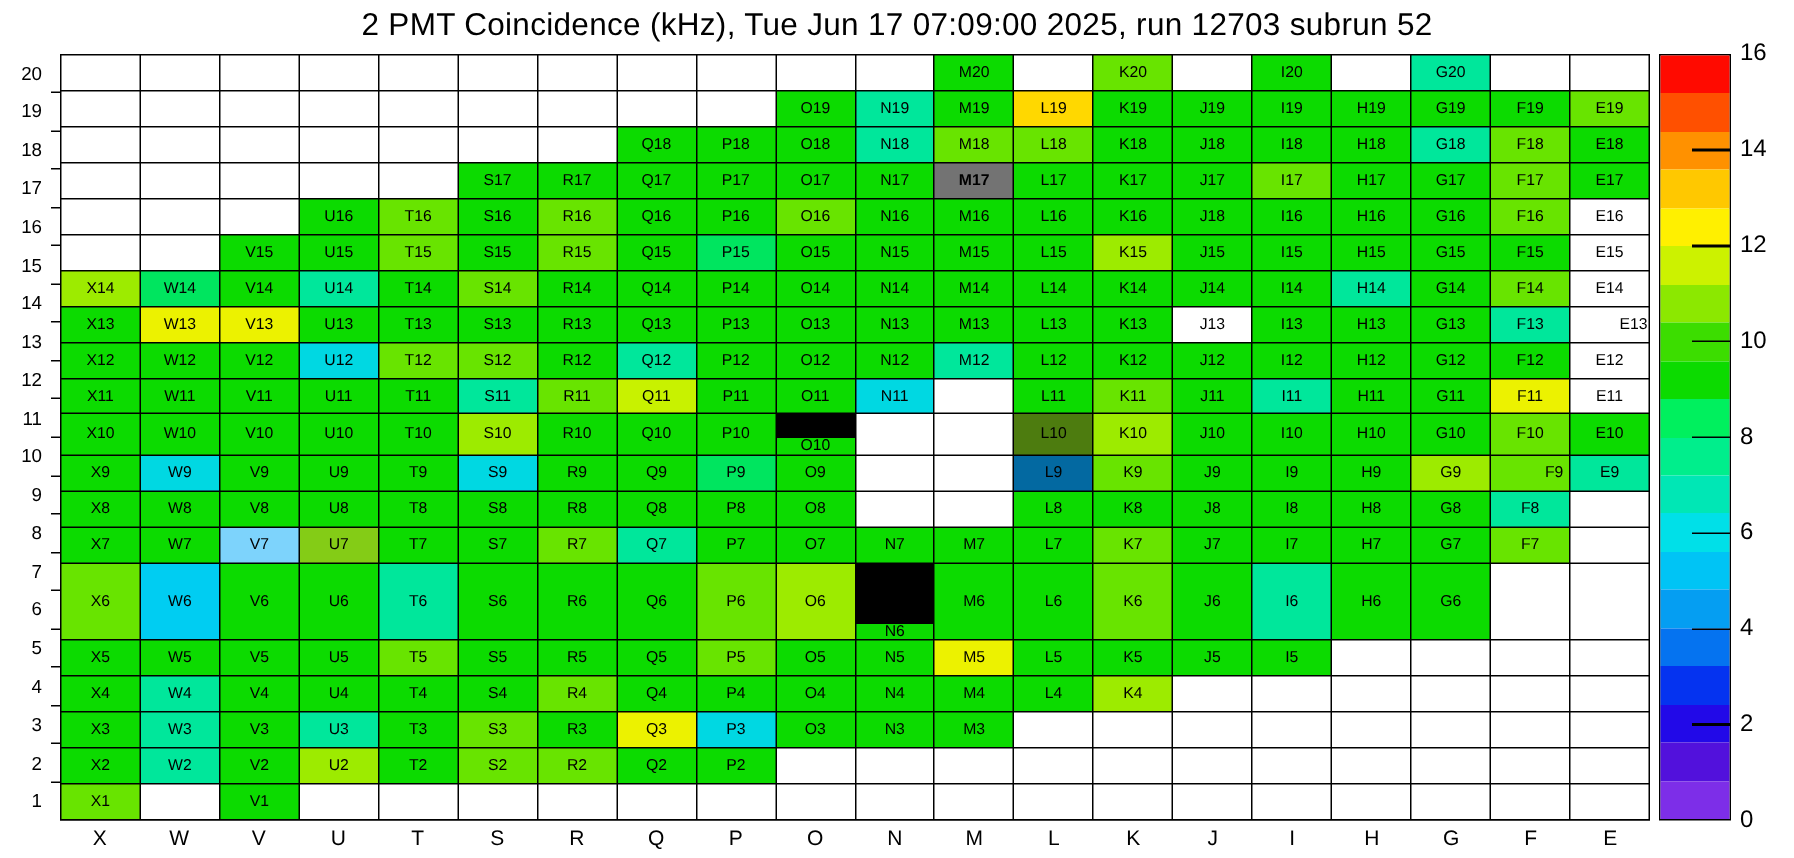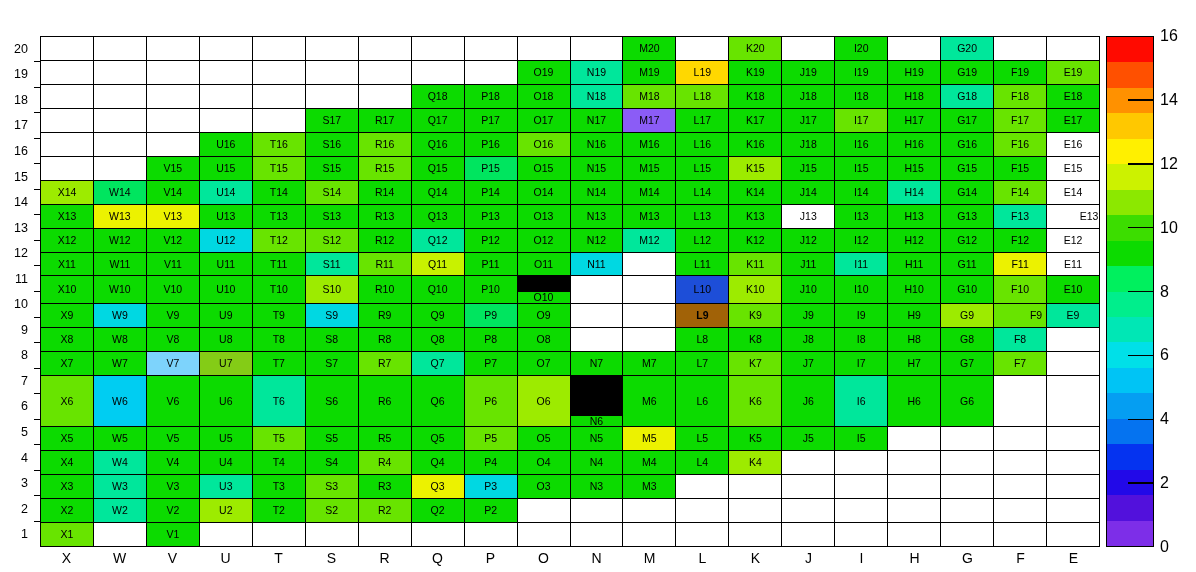--- a/index.html
+++ b/index.html
@@ -19,20 +19,21 @@
   .cbar{position:absolute;left:1106px;top:36px;width:48px;height:511px;
         display:flex;flex-direction:column;border:1px solid #000;box-sizing:border-box;}
   .band{flex:1;}
   .ctick{position:absolute;width:26px;height:1.5px;background:#000;z-index:3;}
   .clab{position:absolute;left:1160px;height:18px;line-height:18px;font-size:16px;}
 </style>
 </head>
 <body>
 
 <div class="stage">
+  <div class="title">2 PMT Coincidence (kHz), Tue Jun 17 07:09:00 2025, run 12703 subrun 52</div>
   <div class="plot" id="plot">
       <div class="cell"></div>
       <div class="cell"></div>
       <div class="cell"></div>
       <div class="cell"></div>
       <div class="cell"></div>
       <div class="cell"></div>
       <div class="cell"></div>
       <div class="cell"></div>
       <div class="cell"></div>
@@ -91,21 +92,21 @@
       <div class="cell"></div>
       <div class="cell"></div>
       <div class="cell"></div>
       <div class="cell"></div>
       <div class="cell" style="background: rgb(12, 219, 0);">S17</div>
       <div class="cell" style="background: rgb(12, 219, 0);">R17</div>
       <div class="cell" style="background: rgb(12, 219, 0);">Q17</div>
       <div class="cell" style="background: rgb(12, 219, 0);">P17</div>
       <div class="cell" style="background: rgb(12, 219, 0);">O17</div>
       <div class="cell" style="background: rgb(12, 219, 0);">N17</div>
-      <div class="cell" style="background: #8b5cf6;">M17</div>
+      <div class="cell" style="background: #737373; font-weight: bold;">M17</div>
       <div class="cell" style="background: rgb(12, 219, 0);">L17</div>
       <div class="cell" style="background: rgb(12, 219, 0);">K17</div>
       <div class="cell" style="background: rgb(12, 219, 0);">J17</div>
       <div class="cell" style="background: rgb(104, 228, 0);">I17</div>
       <div class="cell" style="background: rgb(12, 219, 0);">H17</div>
       <div class="cell" style="background: rgb(12, 219, 0);">G17</div>
       <div class="cell" style="background: rgb(104, 228, 0);">F17</div>
       <div class="cell" style="background: rgb(12, 219, 0);">E17</div>
       <div class="cell"></div>
       <div class="cell"></div>
@@ -232,41 +233,41 @@
       <div class="cell" style="background: rgb(12, 219, 0);">V10</div>
       <div class="cell" style="background: rgb(12, 219, 0);">U10</div>
       <div class="cell" style="background: rgb(12, 219, 0);">T10</div>
       <div class="cell" style="background: rgb(157, 235, 0);">S10</div>
       <div class="cell" style="background: rgb(12, 219, 0);">R10</div>
       <div class="cell" style="background: rgb(12, 219, 0);">Q10</div>
       <div class="cell" style="background: rgb(12, 219, 0);">P10</div>
       <div class="cell" style="background: rgb(12, 219, 0); margin-top: 16px;">O10</div>
       <div class="cell"></div>
       <div class="cell"></div>
-      <div class="cell" style="background: #1d4ed8;">L10</div>
+      <div class="cell" style="background: #4d7c0f;">L10</div>
       <div class="cell" style="background: rgb(157, 235, 0);">K10</div>
       <div class="cell" style="background: rgb(12, 219, 0);">J10</div>
       <div class="cell" style="background: rgb(12, 219, 0);">I10</div>
       <div class="cell" style="background: rgb(12, 219, 0);">H10</div>
       <div class="cell" style="background: rgb(12, 219, 0);">G10</div>
       <div class="cell" style="background: rgb(104, 228, 0);">F10</div>
       <div class="cell" style="background: rgb(12, 219, 0);">E10</div>
       <div class="cell" style="background: rgb(12, 219, 0);">X9</div>
       <div class="cell" style="background: rgb(0, 216, 226);">W9</div>
       <div class="cell" style="background: rgb(12, 219, 0);">V9</div>
       <div class="cell" style="background: rgb(12, 219, 0);">U9</div>
       <div class="cell" style="background: rgb(12, 219, 0);">T9</div>
       <div class="cell" style="background: rgb(0, 216, 226);">S9</div>
       <div class="cell" style="background: rgb(12, 219, 0);">R9</div>
       <div class="cell" style="background: rgb(12, 219, 0);">Q9</div>
       <div class="cell" style="background: rgb(0, 229, 95);">P9</div>
       <div class="cell" style="background: rgb(12, 219, 0);">O9</div>
       <div class="cell"></div>
       <div class="cell"></div>
-      <div class="cell" style="background: #a16207; font-weight: bold;">L9</div>
+      <div class="cell" style="background: #0369a1;">L9</div>
       <div class="cell" style="background: rgb(104, 228, 0);">K9</div>
       <div class="cell" style="background: rgb(12, 219, 0);">J9</div>
       <div class="cell" style="background: rgb(12, 219, 0);">I9</div>
       <div class="cell" style="background: rgb(12, 219, 0);">H9</div>
       <div class="cell" style="background: rgb(157, 235, 0);">G9</div>
       <div class="cell" style="background: rgb(104, 228, 0); padding-left: 32px;">F9</div>
       <div class="cell" style="background: rgb(0, 231, 155);">E9</div>
       <div class="cell" style="background: rgb(12, 219, 0);">X8</div>
       <div class="cell" style="background: rgb(12, 219, 0);">W8</div>
       <div class="cell" style="background: rgb(12, 219, 0);">V8</div>

